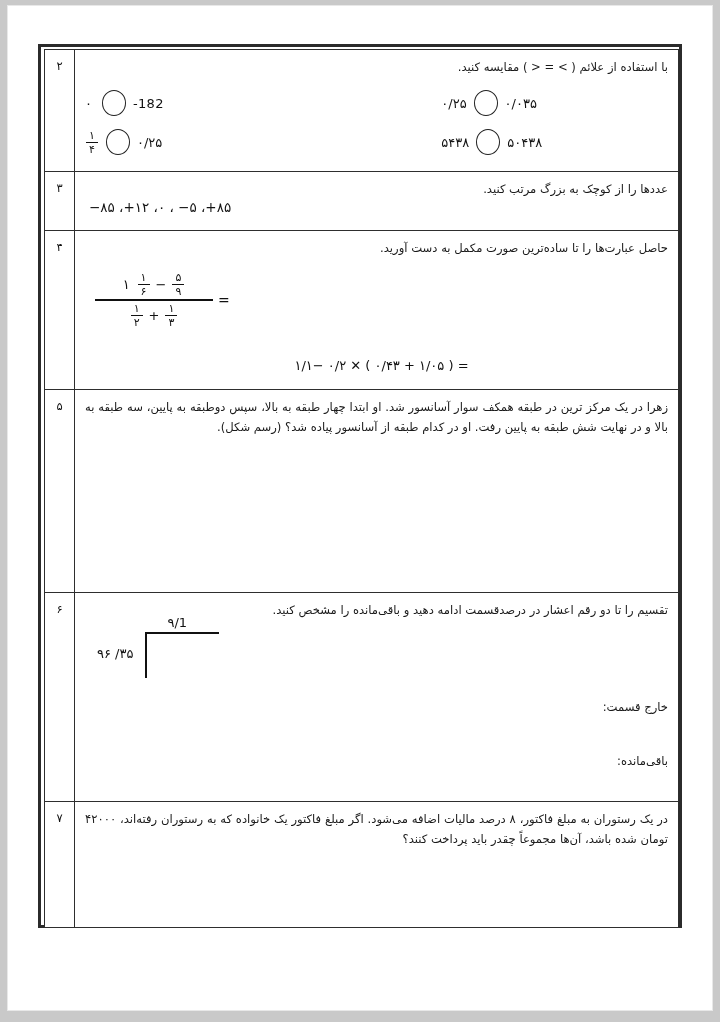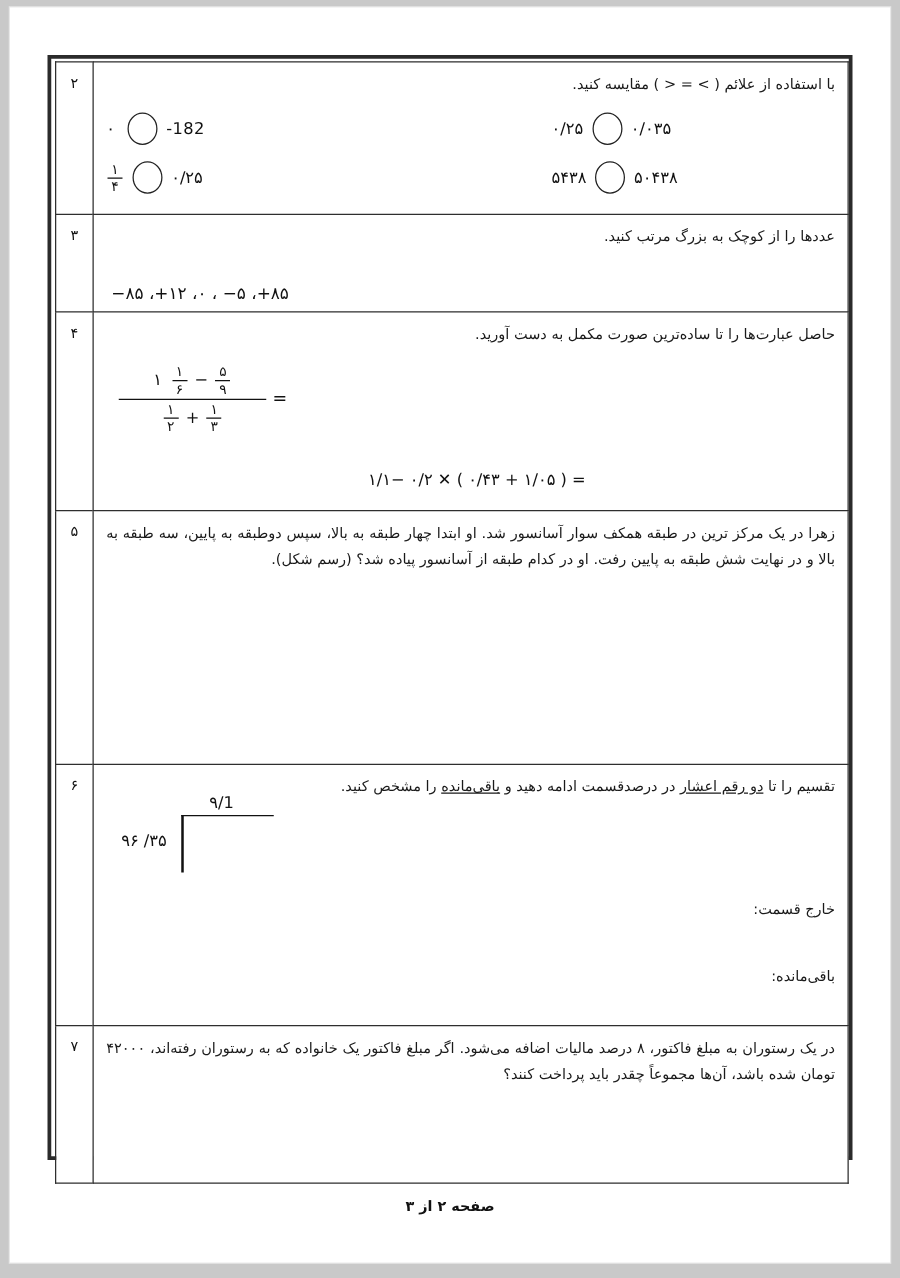--- a/index.html
+++ b/index.html
@@ -70,21 +70,21 @@
     font-size: 11.6px;
     line-height: 1.75;
     color: #1a1a1a;
     text-align: justify;
     text-align-last: right;
     direction: rtl;
     font-family: "DejaVu Sans", "Liberation Sans", sans-serif;
   }
   .qtext.center-right { text-align: right; }
 
-  .u { text-decoration: underline; }
+  .u { }
 
   
   .compare-wrap {
     margin-top: 13px;
     display: flex;
     flex-direction: row-reverse;
     justify-content: flex-start;
     direction: ltr;
   }
   .compare-col {
@@ -126,21 +126,21 @@
     vertical-align: middle;
     line-height: 1;
     margin: 0 1px;
     font-size: 11px;
   }
   .frac .nu { padding: 0 3px 1px 3px; }
   .frac .de { padding: 1px 3px 0 3px; border-top: 1.3px solid #111; }
 
   
   .numbers-line {
-    margin-top: 28px;
+    margin-top: 0;
     font-size: 13.5px;
     color: #111;
     direction: ltr;
     text-align: left;
     padding-left: 4px;
     letter-spacing: 0.4px;
   }
 
   
   .cfrac-block {
@@ -383,14 +383,13 @@
         <td class="body-cell">
           <div class="qtext">در یک رستوران به مبلغ فاکتور، ۸ درصد مالیات اضافه می‌شود. اگر مبلغ فاکتور یک خانواده که به رستوران رفته‌اند، ۴۲۰۰۰ تومان شده باشد، آن‌ها مجموعاً چقدر باید پرداخت کنند؟</div>
         </td>
         <td class="num-cell">۷</td>
       </tr>
 
     </tbody>
       </table>
   </div>
 
-  <div class="footer">صفحه ۲ از ۳</div>
 </div>
 
 </body></html>

